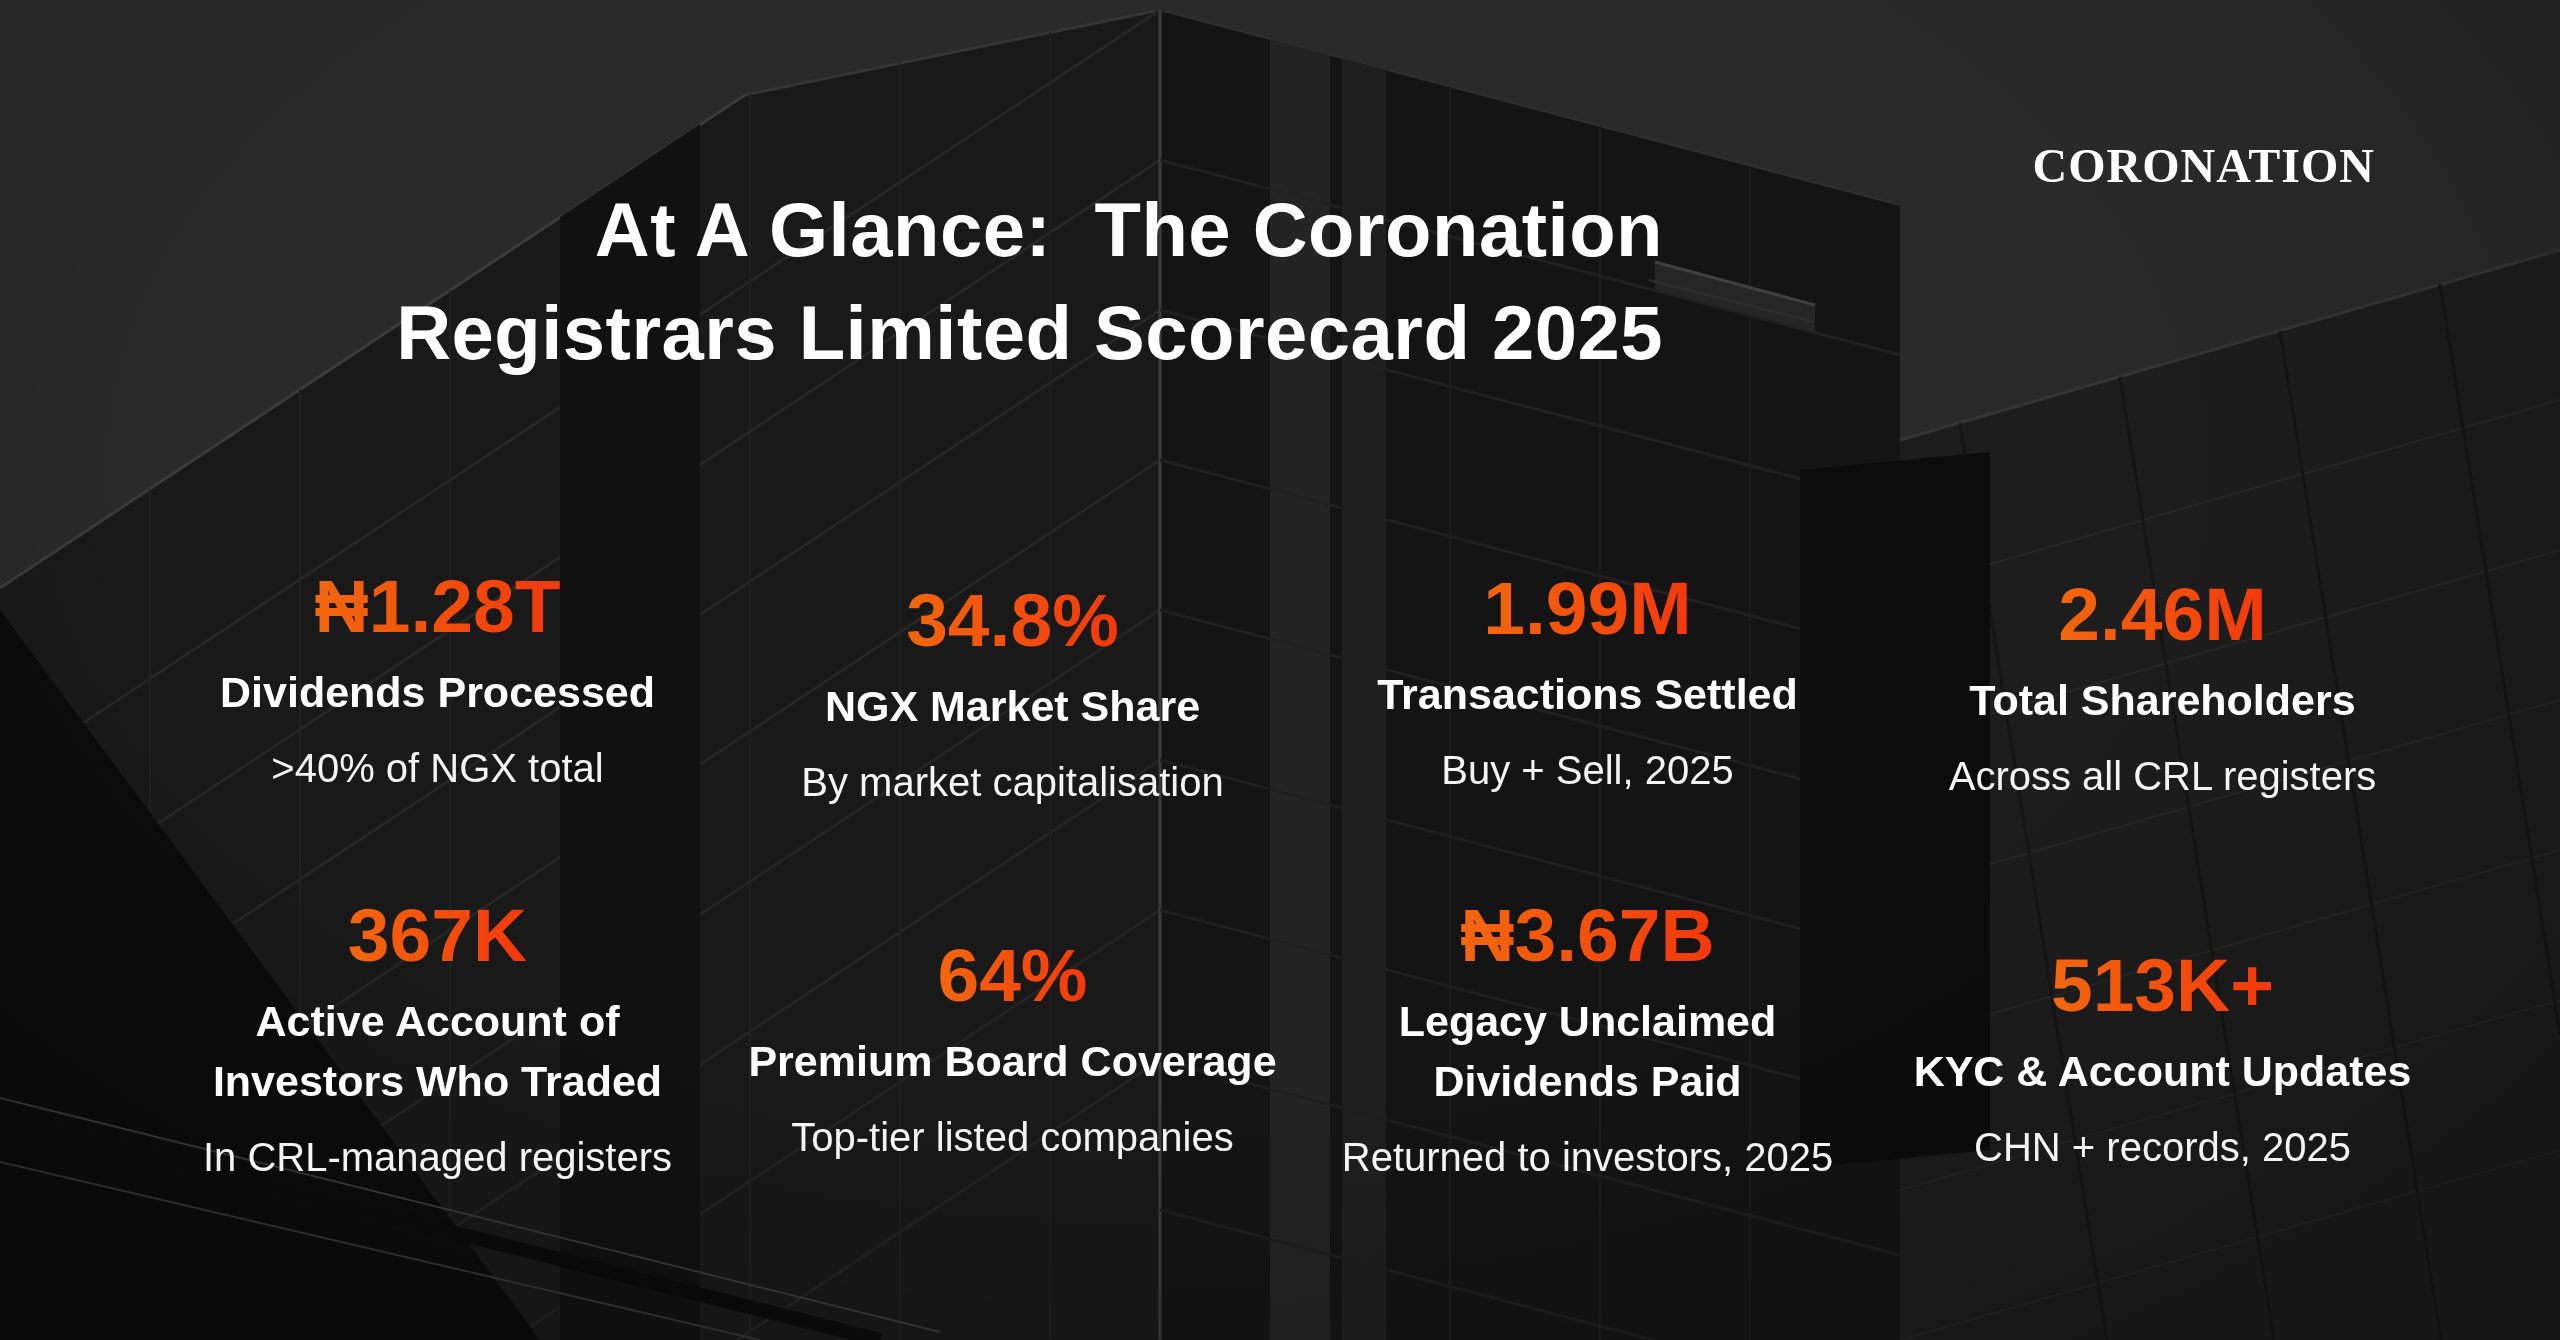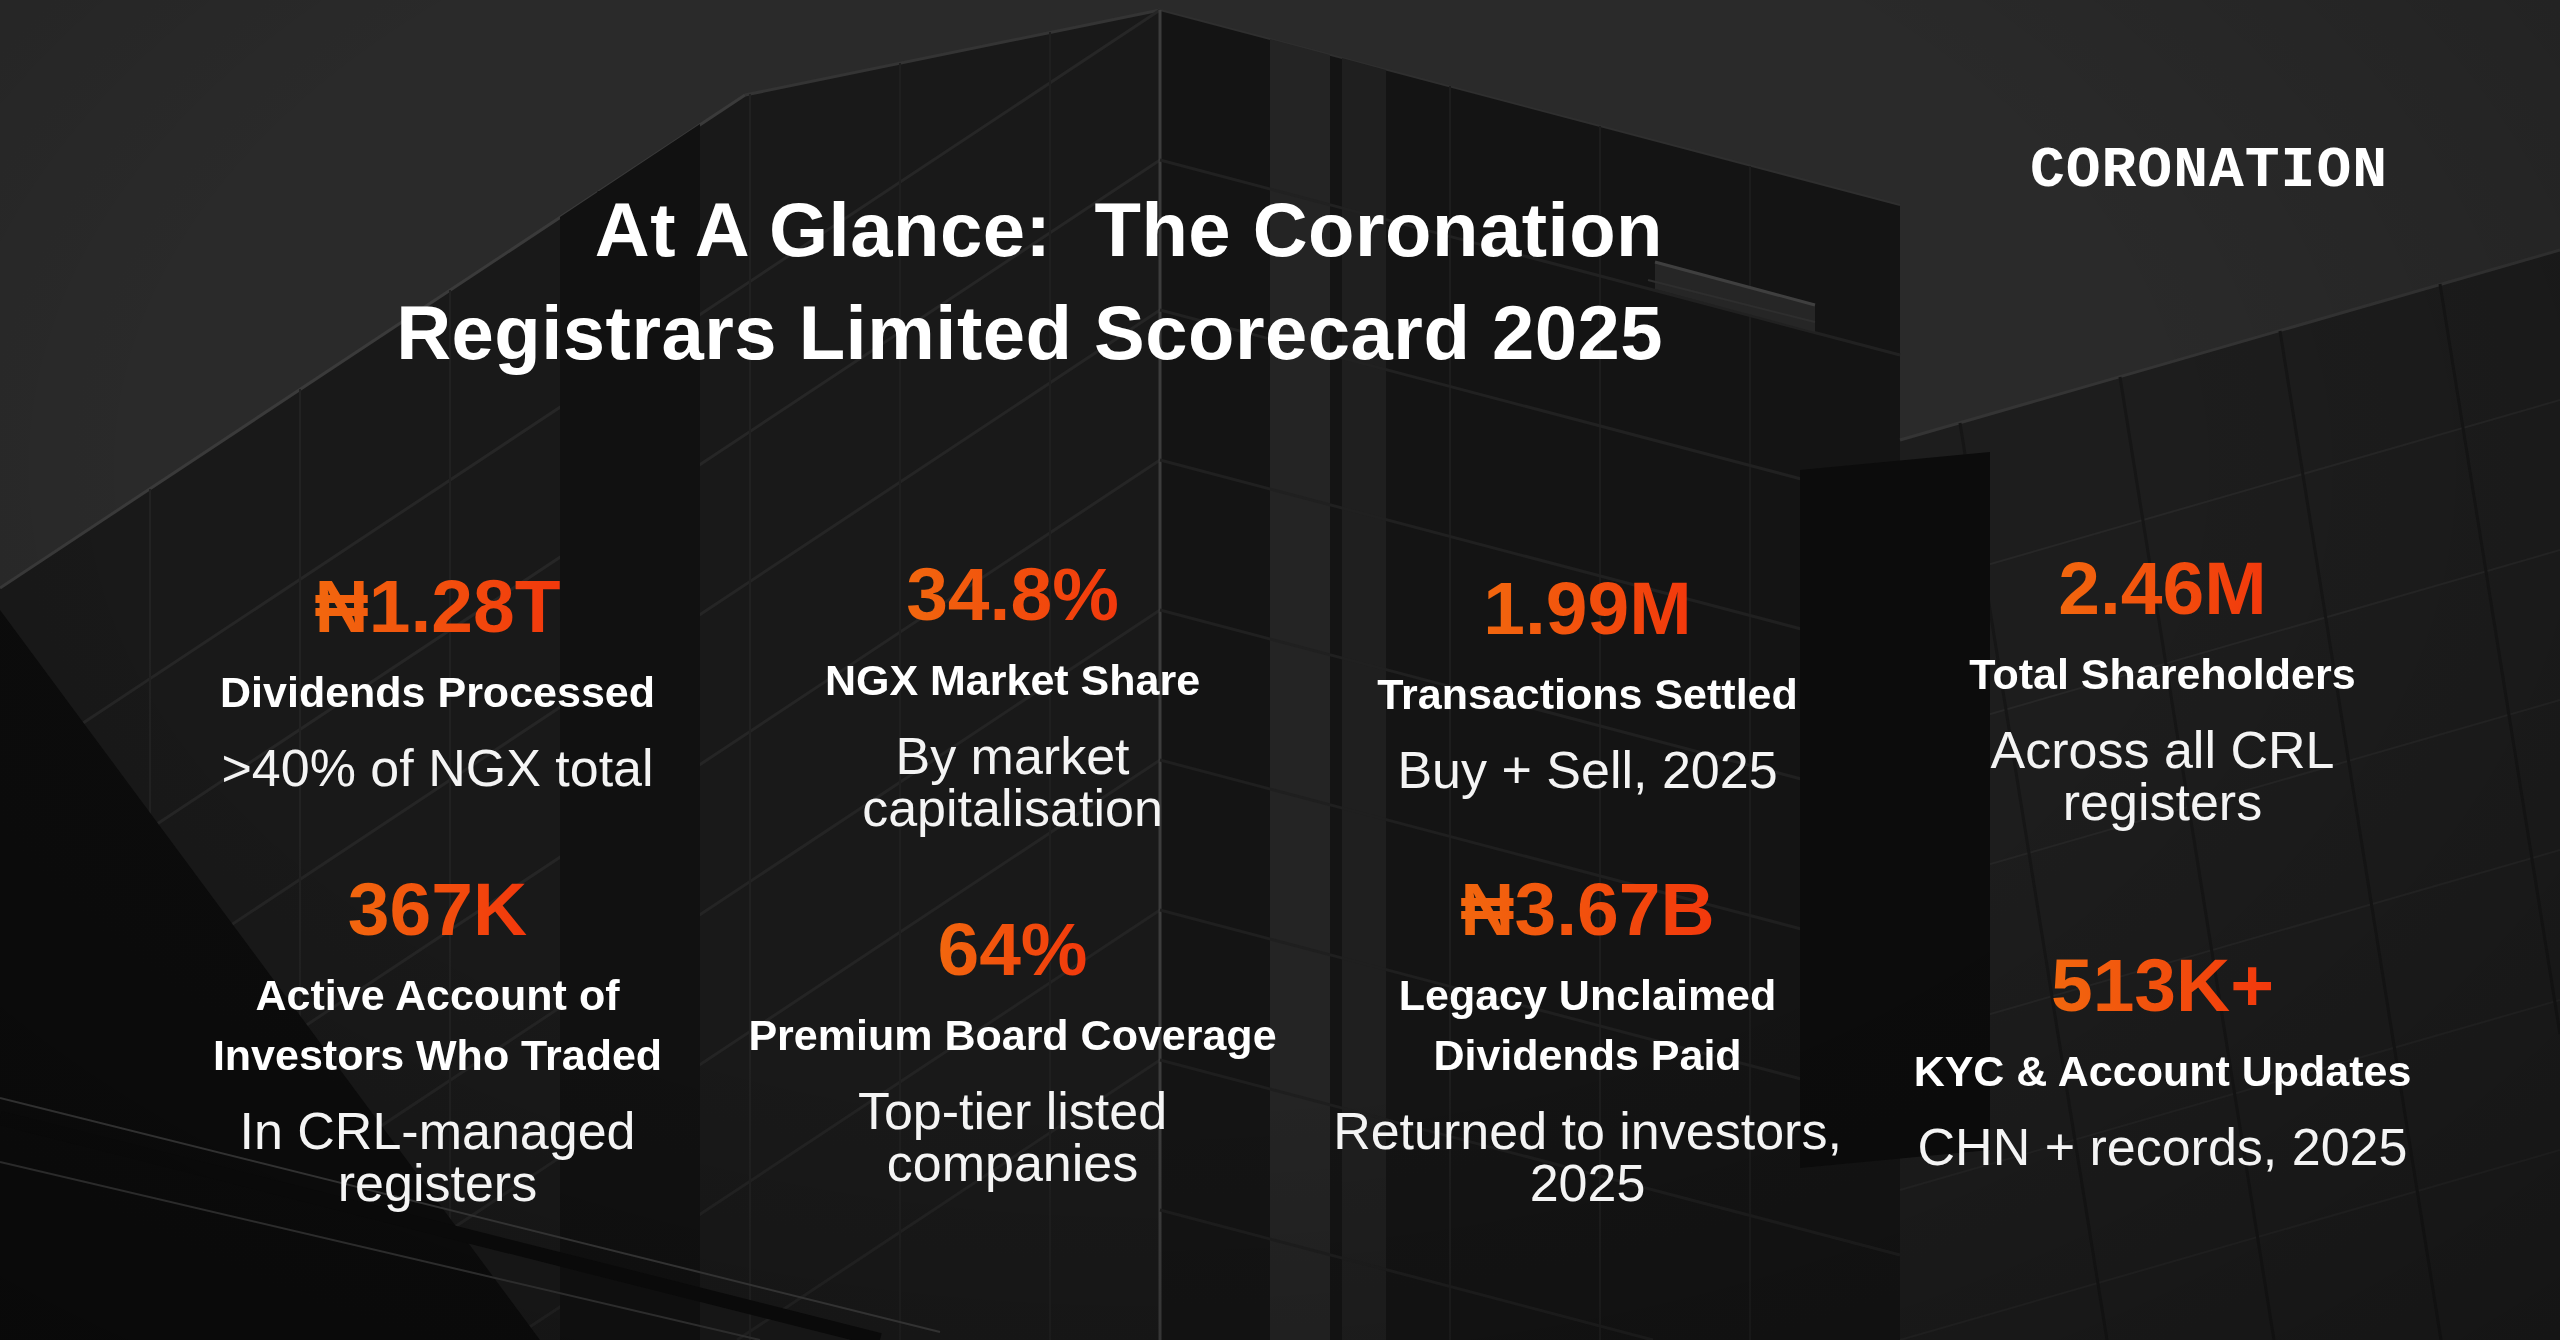--- a/index.html
+++ b/index.html
@@ -25,24 +25,24 @@
   .vignette {
     position: absolute;
     left: 0; top: 0;
     width: 2560px; height: 1340px;
     background: radial-gradient(ellipse at 45% 35%, rgba(0,0,0,0) 50%, rgba(0,0,0,0.28) 100%);
     pointer-events: none;
   }
   .logo {
     position: absolute;
     top: 138px;
-    right: 172px;
-    font-family: Liberation Mono, monospace;
-    font-weight: 700;
-    font-size: 58px;
+    right: 185px;
+    font-family: Liberation Serif, serif;
+    font-weight: 700;
+    font-size: 48px;
     letter-spacing: 1px;
     color: var(--text, #FFFFFF);
   }
   .title {
     position: absolute;
     left: 163px;
     top: 178px;
     margin: 0;
     width: 1500px;
     font-size: 76px;
@@ -94,21 +94,21 @@
   .label {
     margin-top: 16px;
     font-size: 43px;
     font-weight: 700;
     line-height: 60px;
     white-space: pre-wrap;
     color: var(--text, #FFFFFF);
   }
   .sub {
     margin-top: 20px;
-    font-size: 52px;
+    font-size: 40px;
     font-weight: 400;
     line-height: 52px;
     white-space: pre-wrap;
     color: var(--subtext, #F4F4F4);
   }
 </style>
 </head>
 <body>
 
 <div class="slide">

